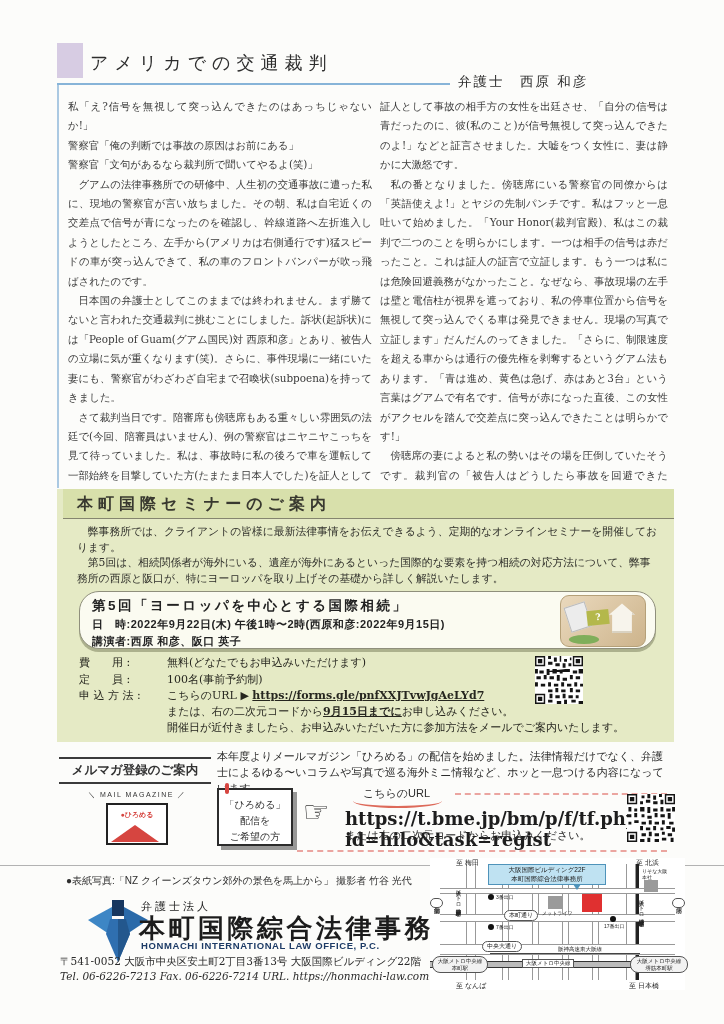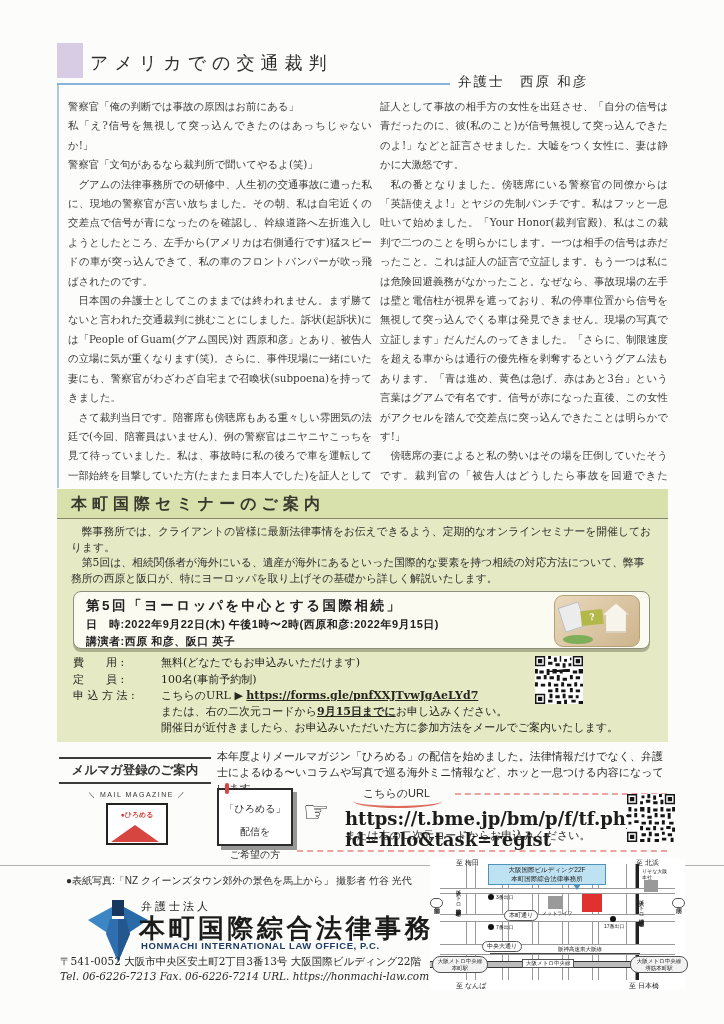--- a/index.html
+++ b/index.html
@@ -17,27 +17,27 @@
 
   
   .columns{position:absolute;left:68px;top:97px;width:600px;display:flex;gap:8px;}
   .col{font-size:10.4px;line-height:19.4px;text-align:justify;color:#3a3a3a;}
   .col-l{width:304px;}
   .col-r{width:288px;}
   .col p{margin:0;}
   .col p.ind{text-indent:1em;}
 
   
-  .seminar{position:absolute;left:57px;top:489px;width:611px;height:253px;background:#e5eac5;}
+  .seminar{position:absolute;left:57px;top:489px;width:611px;height:253px;background:#e5eac5;padding-left:6px;}
   .sem-head{background:#d8e0ab;border-bottom:1px solid #85856f;padding:5px 14px 3px;
             font-size:16px;font-weight:bold;letter-spacing:5px;color:#38382f;}
   .sem-intro{padding:5px 14px 1px;font-size:10.8px;line-height:15.6px;color:#2f2f2a;}
   .sem-intro p{margin:0;text-indent:1em;}
   .event-box{position:relative;margin:4px 14px 0 16px;width:577px;height:58px;box-sizing:border-box;
-             background:#fbfbf1;border:1px solid #8f8f7c;border-radius:8px;
+             background:#fbfbf1;border:1px solid #8f8f7c;border-radius:20px;
              box-shadow:0 3px 0 rgba(115,120,85,.5);padding:5px 10px 3px 12px;}
   .event-title{font-size:13.5px;font-weight:bold;letter-spacing:2.5px;color:#222;}
   .event-line{font-size:11px;font-weight:bold;letter-spacing:.5px;margin-top:2px;color:#222;}
   .photo{position:absolute;right:9px;top:3px;width:84px;height:50px;border-radius:9px;overflow:hidden;
          background:linear-gradient(135deg,#ead9bd,#cdb48c);border:1px solid #b5a078;}
   .ph-house{position:absolute;right:10px;top:7px;width:26px;height:30px;background:#f7f4ec;
             clip-path:polygon(50% 0,100% 38%,88% 38%,88% 100%,12% 100%,12% 38%,0 38%);
             box-shadow:inset -3px -2px 0 #d9d2c2;}
   .ph-calc{position:absolute;left:6px;top:8px;width:20px;height:24px;background:#ececec;border:1px solid #bbb;
            transform:rotate(-18deg);}
@@ -58,21 +58,21 @@
                 padding:3px 0;text-align:center;font-weight:bold;font-size:12.5px;}
   .mm-intro{position:absolute;left:160px;top:1px;width:452px;font-size:11px;line-height:15.8px;color:#2c2c2c;}
   .mm-env{position:absolute;left:20px;top:42px;width:120px;text-align:center;}
   .mm-arc{font-size:7px;letter-spacing:1.5px;color:#333;}
   .envelope{position:relative;width:58px;height:38px;margin:3px auto 0;background:#fff;border:2px solid #222;}
   .env-flap{position:absolute;left:3px;bottom:1px;width:0;height:0;
             border-left:24px solid transparent;border-right:24px solid transparent;border-bottom:17px solid #d64540;}
   .env-name{position:absolute;left:0;right:0;top:5px;font-size:7px;color:#d64540;font-weight:bold;}
   .mm-request{position:absolute;left:160px;top:40px;width:76px;height:58px;box-sizing:border-box;background:#fff;
               border:2px solid #2c2c2c;box-shadow:4px 4px 0 rgba(70,70,70,.55);
-              font-size:10px;line-height:23px;text-align:center;padding-top:7px;}
+              font-size:10px;line-height:16px;text-align:center;padding-top:7px;}
   .mm-request::before{content:"";position:absolute;left:6px;top:-7px;width:4px;height:11px;background:#d64540;border-radius:2px;}
   .mm-hand{position:absolute;left:246px;top:46px;font-size:30px;color:#3a3a3a;}
   .mm-url-label{position:absolute;left:302px;top:38px;font-size:11px;color:#2c2c2c;}
   .curl{position:relative;display:inline-block;padding:0 4px;}
   .curl::after{content:"";position:absolute;left:-6px;right:-8px;bottom:-7px;height:12px;
                border-bottom:2px solid #dd6a5a;border-radius:50%;}
   .mm-dash-top{position:absolute;left:398px;top:45px;width:212px;border-top:2px dashed #eba5a0;}
   .mm-url{position:absolute;left:288px;top:60px;font-size:18px;font-weight:bold;color:#1d1d1d;}
   .mm-note{position:absolute;left:288px;top:80px;font-size:11px;color:#2c2c2c;}
   .mm-dash-bottom{position:absolute;left:240px;top:102px;width:370px;border-top:2px dashed #eba5a0;}
@@ -121,22 +121,22 @@
 <div class="page">
 
   <div class="lilac"></div>
   <div class="vline"></div>
   <div class="art-title">アメリカでの交通裁判</div>
   <div class="title-rule"></div>
   <div class="author">弁護士　西原 和彦</div>
 
   <div class="columns">
     <div class="col col-l">
+      <p>私「え?信号を無視して突っ込んできたのはあっちじゃないか!」</p>
       <p>警察官「俺の判断では事故の原因はお前にある」</p>
-      <p>私「え?信号を無視して突っ込んできたのはあっちじゃないか!」</p>
       <p>警察官「文句があるなら裁判所で聞いてやるよ(笑)」</p>
       <p class="ind">グアムの法律事務所での研修中、人生初の交通事故に遭った私に、現地の警察官が言い放ちました。その朝、私は自宅近くの交差点で信号が青になったのを確認し、幹線道路へ左折進入しようとしたところ、左手から(アメリカは右側通行です)猛スピードの車が突っ込んできて、私の車のフロントバンパーが吹っ飛ばされたのです。</p>
       <p class="ind">日本国の弁護士としてこのままでは終われません。まず勝てないと言われた交通裁判に挑むことにしました。訴状(起訴状)には「People of Guam(グアム国民)対 西原和彦」とあり、被告人の立場に気が重くなります(笑)。さらに、事件現場に一緒にいた妻にも、警察官がわざわざ自宅まで召喚状(subpoena)を持ってきました。</p>
       <p class="ind">さて裁判当日です。陪審席も傍聴席もある重々しい雰囲気の法廷で(今回、陪審員はいません)、例の警察官はニヤニヤこっちを見て待っていました。私は、事故時に私の後ろで車を運転して一部始終を目撃していた方(たまたま日本人でした)を証人として同行しました。</p>
       <p class="ind">まずは警察官の立証です。幹線道路に進入する車に危険回避義務があるというグアム法を裁判官に説明したのち、</p>
     </div>
     <div class="col col-r">
       <p>証人として事故の相手方の女性を出廷させ、「自分の信号は青だったのに、彼(私のこと)が信号無視して突っ込んできたのよ!」などと証言させました。大嘘をつく女性に、妻は静かに大激怒です。</p>
       <p class="ind">私の番となりました。傍聴席にいる警察官の同僚からは「英語使えよ!」とヤジの先制パンチです。私はフッと一息吐いて始めました。「Your Honor(裁判官殿)、私はこの裁判で二つのことを明らかにします。一つは相手の信号は赤だったこと。これは証人の証言で立証します。もう一つは私には危険回避義務がなかったこと。なぜなら、事故現場の左手は壁と電信柱が視界を遮っており、私の停車位置から信号を無視して突っ込んでくる車は発見できません。現場の写真で立証します」だんだんのってきました。「さらに、制限速度を超える車からは通行の優先権を剥奪するというグアム法もあります。「青は進め、黄色は急げ、赤はあと3台」という言葉はグアムで有名です。信号が赤になった直後、この女性がアクセルを踏んで交差点に突っ込んできたことは明らかです!」</p>
       <p class="ind">傍聴席の妻によると私の勢いはその場を圧倒していたそうです。裁判官の「被告人はどうしたら事故を回避できたの?」という最後の質問に、警察官は答えに詰まりチェックメイト。私は勝訴(無罪)を獲得できました。難しそうな事件の依頼を受ける度に今でも懐かしく思い出す、若い頃のワンシーンです。</p>

